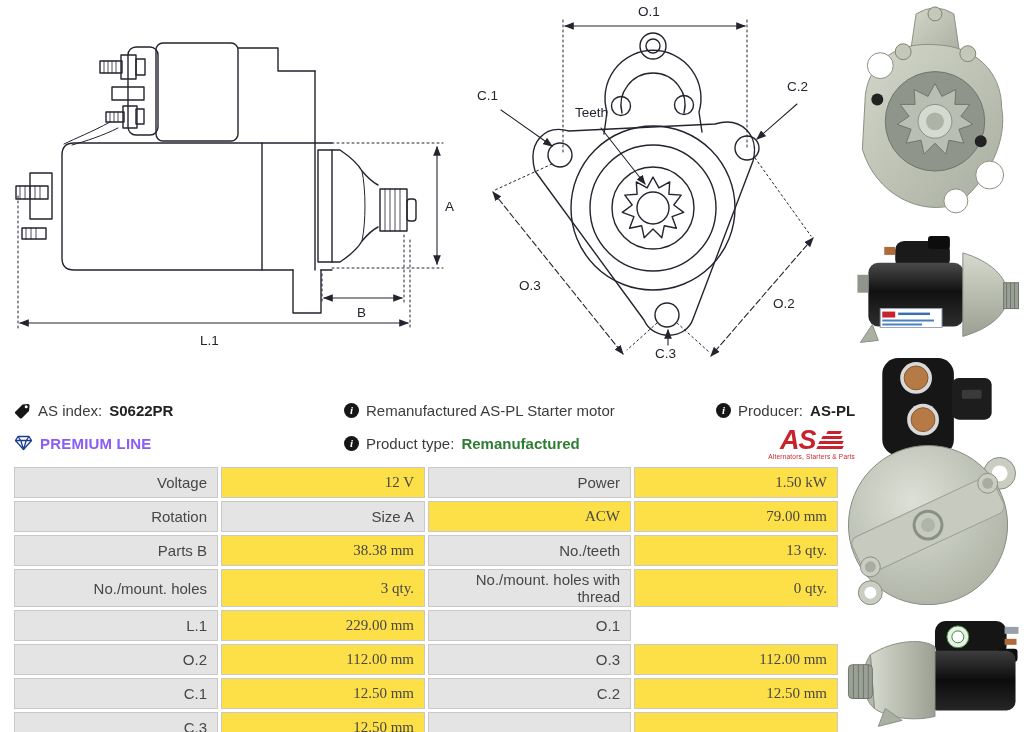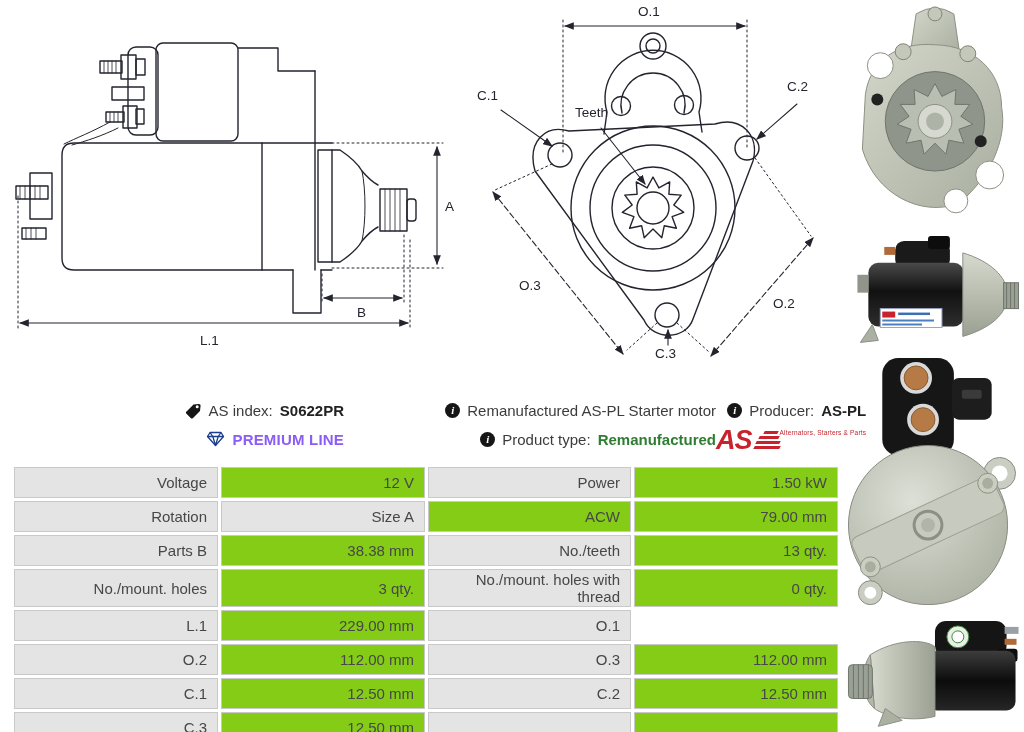--- a/index.html
+++ b/index.html
@@ -10,46 +10,46 @@
   
   .drawing-side{position:absolute;left:0;top:0;}
   .drawing-front{position:absolute;left:455px;top:0;}
 
   
   .photos{position:absolute;left:840px;top:0;width:184px;height:732px;display:flex;flex-direction:column;gap:4px;}
 
   
   .info-row{position:absolute;left:14px;top:394px;width:824px;display:grid;
             grid-template-columns:330px 372px 1fr;grid-template-rows:32px auto;font-size:15px;}
-  .info-cell{display:flex;align-items:center;gap:7px;white-space:nowrap;justify-content:flex-end;}
+  .info-cell{display:flex;align-items:center;gap:7px;white-space:nowrap;}
   .info-cell.right{justify-content:flex-end;}
   .bold{font-weight:bold;color:#222;}
   .premium{color:#8b5cf6;font-weight:bold;letter-spacing:.2px;}
   .type-green{color:#2e7d32;font-weight:bold;}
   .info-icon{width:15px;height:15px;border-radius:50%;background:#161616;color:#fff;
              display:inline-flex;align-items:center;justify-content:center;flex:0 0 15px;
              font:italic bold 11px "Liberation Serif",serif;}
-  .as-logo{display:flex;flex-direction:row;align-items:flex-start;margin-top:2px;}
+  .as-logo{display:flex;flex-direction:column;align-items:center;margin-top:2px;}
   .as-logo-row{display:flex;align-items:flex-end;gap:2px;}
   .as-logo-text{font-style:italic;font-weight:bold;font-size:27px;line-height:24px;color:#c8232c;letter-spacing:-1px;}
   .as-stripes{display:flex;flex-direction:column;gap:2px;margin-bottom:3px;}
   .as-stripes i{display:block;height:3px;background:#c8232c;transform:skewX(-28deg);}
   .as-stripes i:nth-child(1){width:14px;margin-left:10px;}
   .as-stripes i:nth-child(2){width:20px;margin-left:5px;}
   .as-stripes i:nth-child(3){width:24px;margin-left:2px;}
   .as-stripes i:nth-child(4){width:26px;}
   .as-tagline{font-size:6.5px;color:#c8232c;margin-top:1px;letter-spacing:.2px;}
 
   
   .spec-table{position:absolute;left:14px;top:467px;width:824px;display:flex;flex-direction:column;gap:3px;}
   .spec-row{display:grid;grid-template-columns:204px 204px 203px 1fr;gap:3px;}
   .cell{display:flex;align-items:center;justify-content:flex-end;text-align:right;
         min-height:27px;padding:1px 10px;font-size:15px;color:#474747;border:1px solid #c9c9c9;}
   .cell.label{background:#e4e4e4;}
-  .cell.value{background:#84cc16;}
+  .cell.value{background:#fde047;font-family:Liberation Serif, serif;}
 </style>
 </head>
 <body>
 
 <div class="page">
 
   <svg class="drawing-side" width="460" height="392" viewBox="0 0 460 392">
     <defs>
       <marker id="arr" markerWidth="9" markerHeight="7" refX="8" refY="3.5" orient="auto-start-reverse">
         <path d="M0,0 L9,3.5 L0,7 Z" fill="#23242e"></path>

